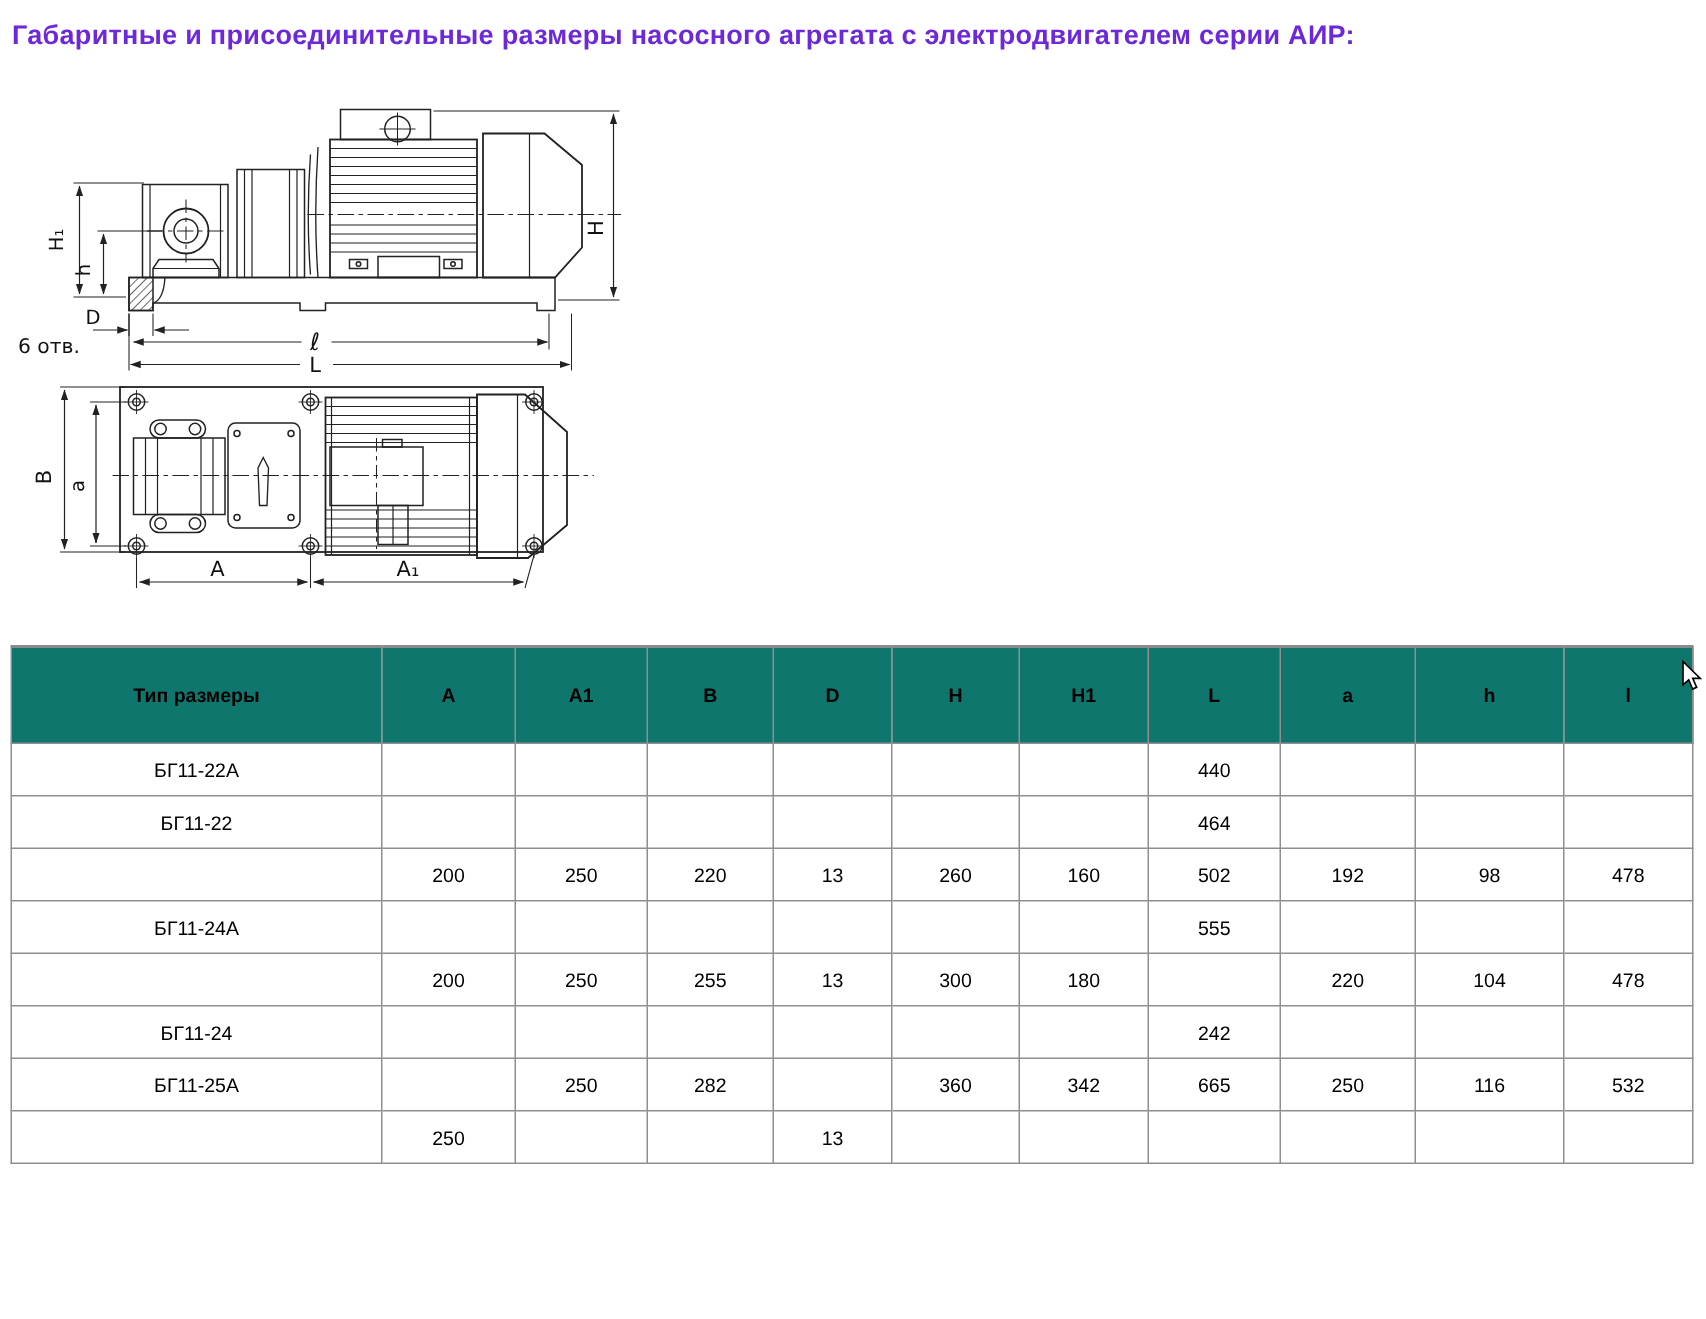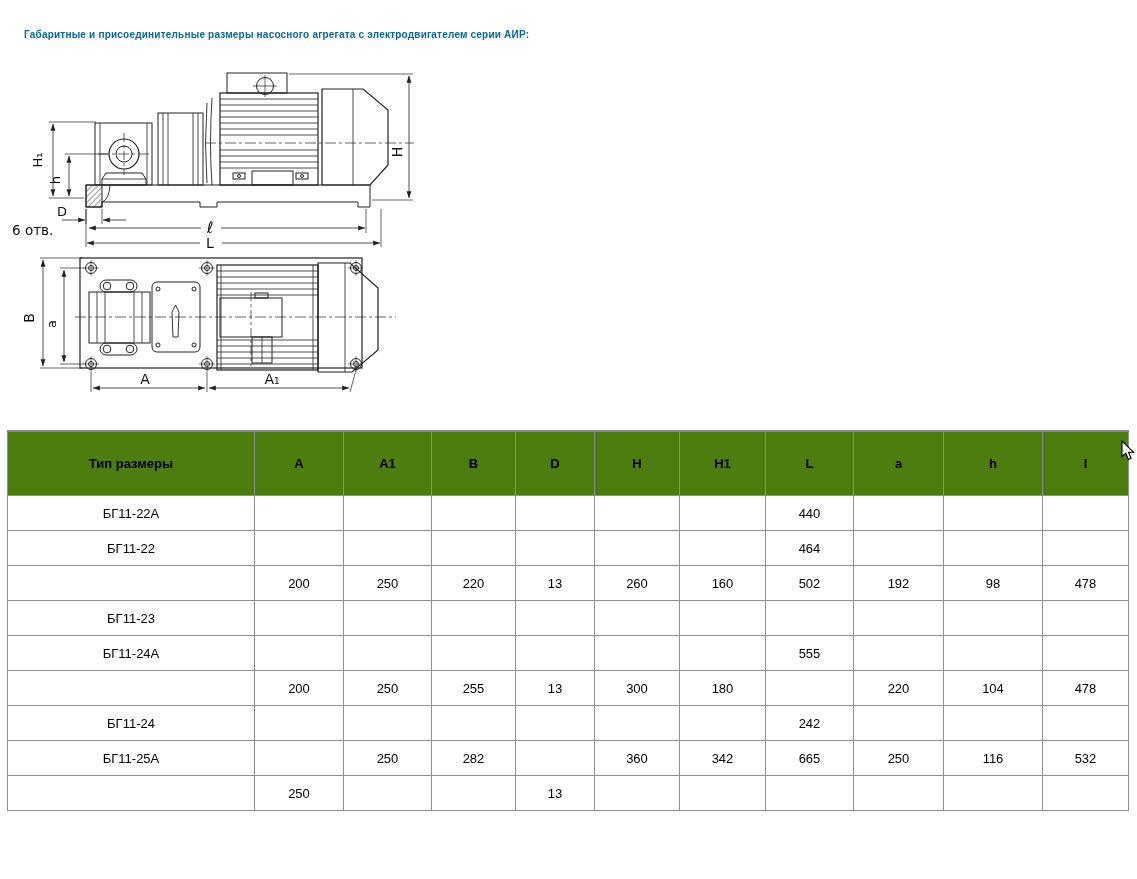--- a/index.html
+++ b/index.html
@@ -1,31 +1,31 @@
 <!DOCTYPE html>
 <html><head>
 <meta charset="utf-8">
 <style>
   html,body{margin:0;padding:0;}
   body{
     width:1137px;height:879px;position:relative;overflow:hidden;
     background:#ffffff;font-family:"Liberation Sans", sans-serif;
   }
   .page-title{
-    position:absolute;left:8px;top:13px;margin:16px;
-    font-size:10px;font-weight:bold;color:#0369a1;letter-spacing:.2px;
+    position:absolute;left:8px;top:13px;margin:0;
+    font-size:18px;font-weight:bold;color:#6d28d9;letter-spacing:.2px;
   }
   .drawing{position:absolute;left:0;top:55px;}
   .dims-table{
     position:absolute;left:7px;top:430px;width:1121px;
     border-collapse:collapse;table-layout:fixed;
     font-size:13px;color:#000;
   }
   .dims-table th{
-    height:61px;background:#4d7c0f;font-weight:bold;font-size:13px;
+    height:61px;background:#0f766e;font-weight:bold;font-size:13px;
     border:1px solid #8f8f8f;border-top:2px solid #8a8a8a;text-align:center;
     vertical-align:middle;
   }
   .dims-table td{
     height:32px;border:1px solid #8f8f8f;text-align:center;vertical-align:middle;
     background:#fff;
   }
   .cursor{position:absolute;left:1121px;top:440px;}
   svg text{font-family:"DejaVu Sans","Liberation Sans",sans-serif;fill:#111;}
 </style>
@@ -301,33 +301,20 @@
         <td>220</td>
         <td>13</td>
         <td>260</td>
         <td>160</td>
         <td>502</td>
         <td>192</td>
         <td>98</td>
         <td>478</td>
       </tr>
       <tr>
-        <td>БГ11-23</td>
-        <td></td>
-        <td></td>
-        <td></td>
-        <td></td>
-        <td></td>
-        <td></td>
-        <td></td>
-        <td></td>
-        <td></td>
-        <td></td>
-      </tr>
-      <tr>
         <td>БГ11-24А</td>
         <td></td>
         <td></td>
         <td></td>
         <td></td>
         <td></td>
         <td></td>
         <td>555</td>
         <td></td>
         <td></td>

